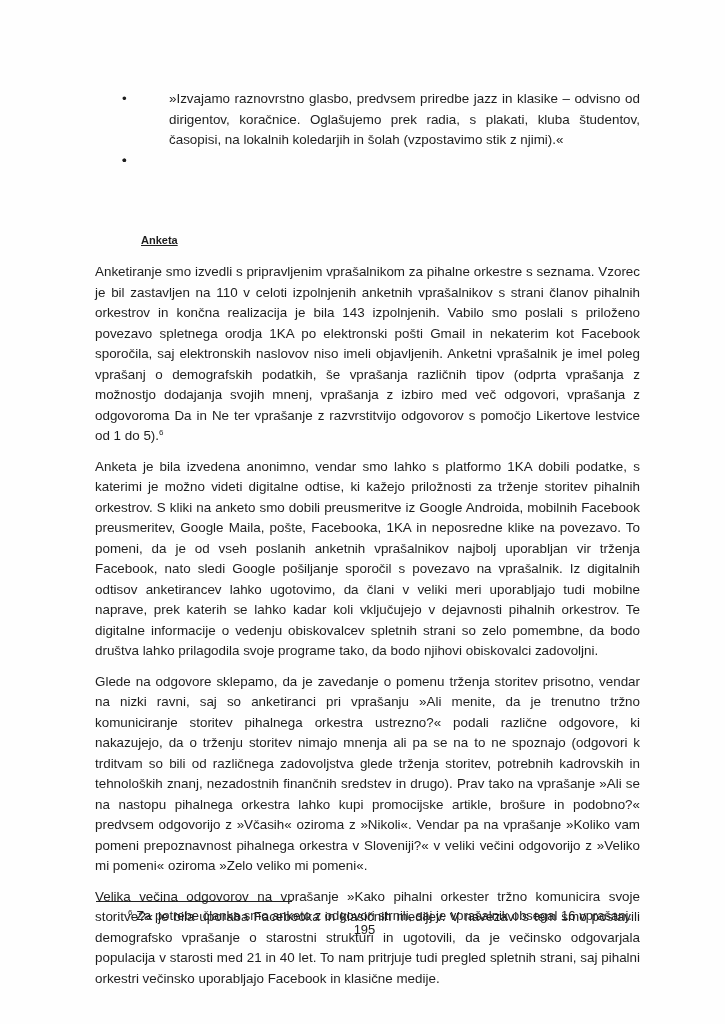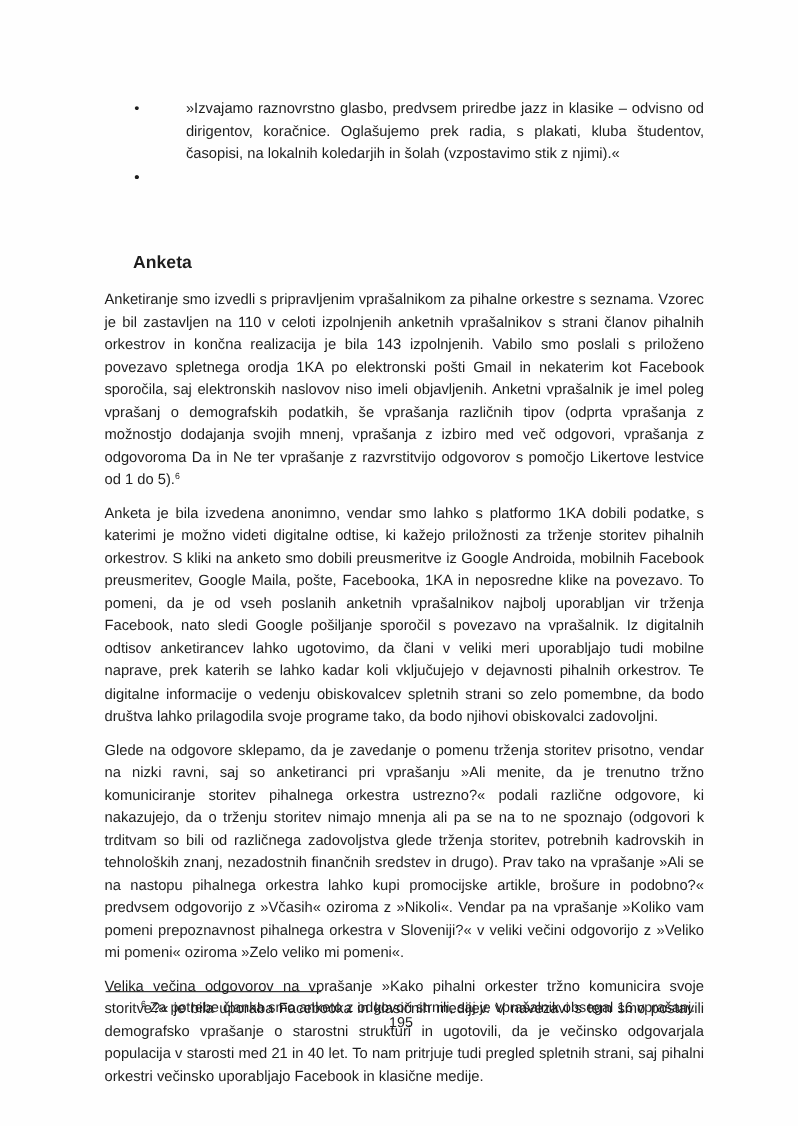--- a/index.html
+++ b/index.html
@@ -8,21 +8,21 @@
     position: absolute; left: 0; top: 0; width: 725px; height: 1024px;
     background: #fefefe;
     font-family: "Liberation Sans", sans-serif;
     color: #1e1e1e;
     font-size: 13.4px;
     line-height: 20.5px;
   }
   .bullets { position: absolute; left: 95px; top: 89px; width: 545px; margin: 0; padding: 0; list-style: none; }
   .bullets li { position: relative; padding-left: 74px; text-align: justify; }
   .bullet-dot { position: absolute; left: 27px; top: 0; width: 10px; }
-  .heading { position: absolute; left: 121px; top: 230px; font-weight: bold; font-size: 16px; margin: 0; }
+  .heading { position: absolute; left: 141px; top: 230px; font-weight: bold; font-size: 11px; margin: 0; text-decoration: underline; }
   .body-text { position: absolute; left: 95px; top: 262px; width: 545px; }
   .body-text p { margin: 0 0 10px 0; text-align: justify; }
   sup.fn { font-size: 8px; line-height: 0; vertical-align: 5px; }
   .fn-rule { position: absolute; left: 96px; top: 901px; width: 196px; height: 1px; background: #222; }
   .footnote { position: absolute; left: 96px; top: 903px; width: 560px; font-size: 13px; line-height: 18px; margin: 4px; text-align: center; }
   .page-number { position: absolute; left: 0; top: 921px; width: 725px; text-align: center; font-size: 13px; line-height: 18px; margin: 0; padding-left: 4px; box-sizing: border-box; }
 </style>
 </head>
 <body>
 

